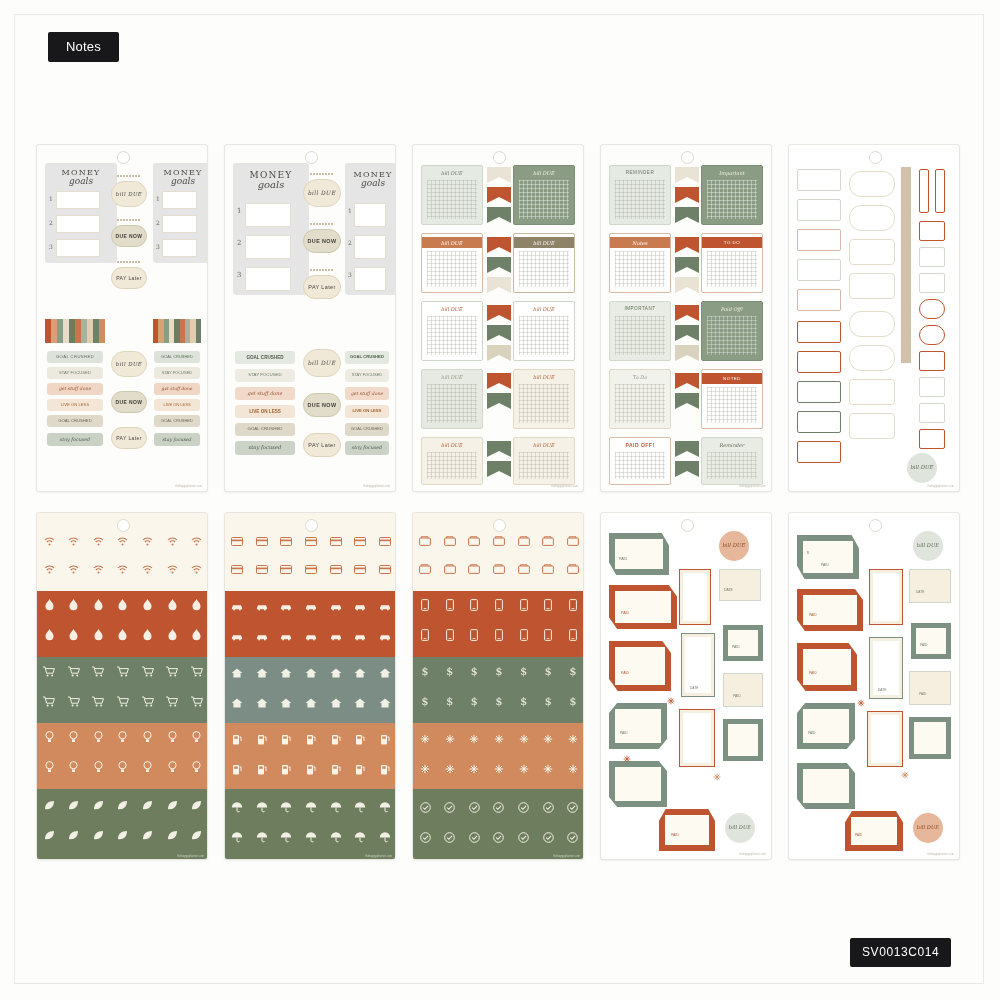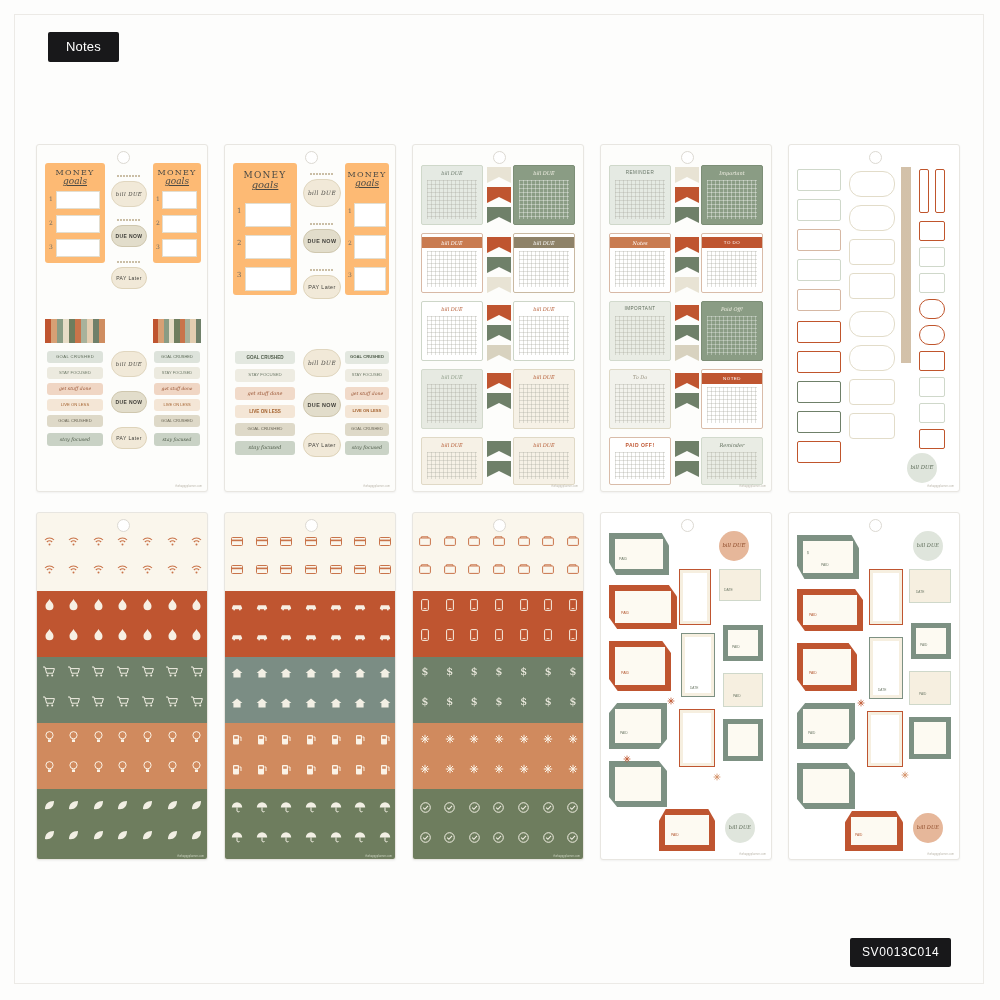--- a/index.html
+++ b/index.html
@@ -82,31 +82,32 @@
 
   
   .abs { position: absolute; box-sizing: border-box; }
   .script { font-family: "DejaVu Serif", serif; font-style: italic; }
   .caps { letter-spacing: .5px; text-transform: uppercase; }
 
   
   .sheetA { background: #fdfdfb; }
   .mg-card {
     position: absolute;
-    background: #fdba74;
+    background: #e5e5e5;
     border-radius: 3px;
+    padding-left: 12px;
   }
   .mg-title {
     font-family: "DejaVu Serif", serif;
     text-align: center;
     color: #4b4a45;
     line-height: 1.05;
   }
   .mg-title .l1 { font-size: 8px; letter-spacing: 1.2px; display:block; }
-  .mg-title .l2 { font-size: 9px; font-style: italic; display:block;text-decoration:underline; }
+  .mg-title .l2 { font-size: 9px; font-style: italic; display:block; }
   .mg-rowbox {
     position: absolute;
     background: #ffffff;
     border: 1px solid #e3ded0;
     box-sizing: border-box;
   }
   .mg-num {
     position: absolute;
     font-size: 6px;
     color: #6b6961;

